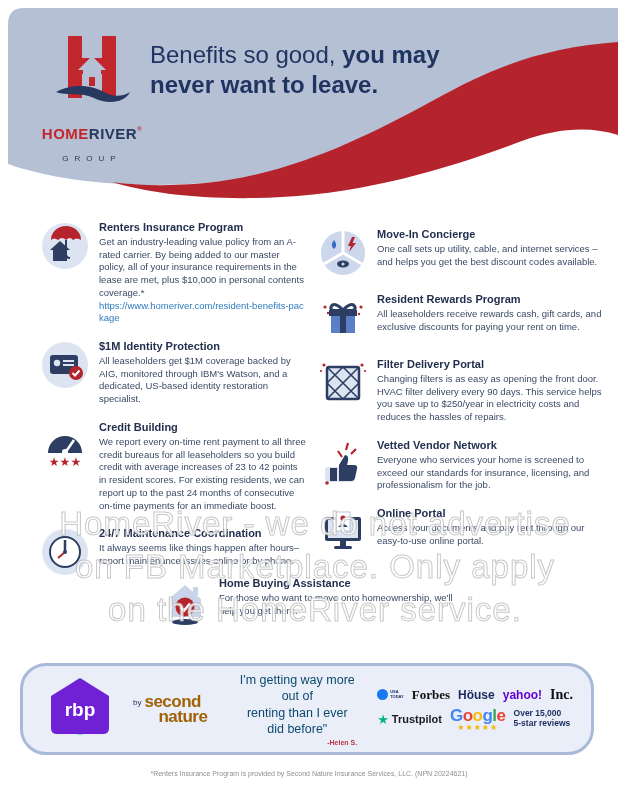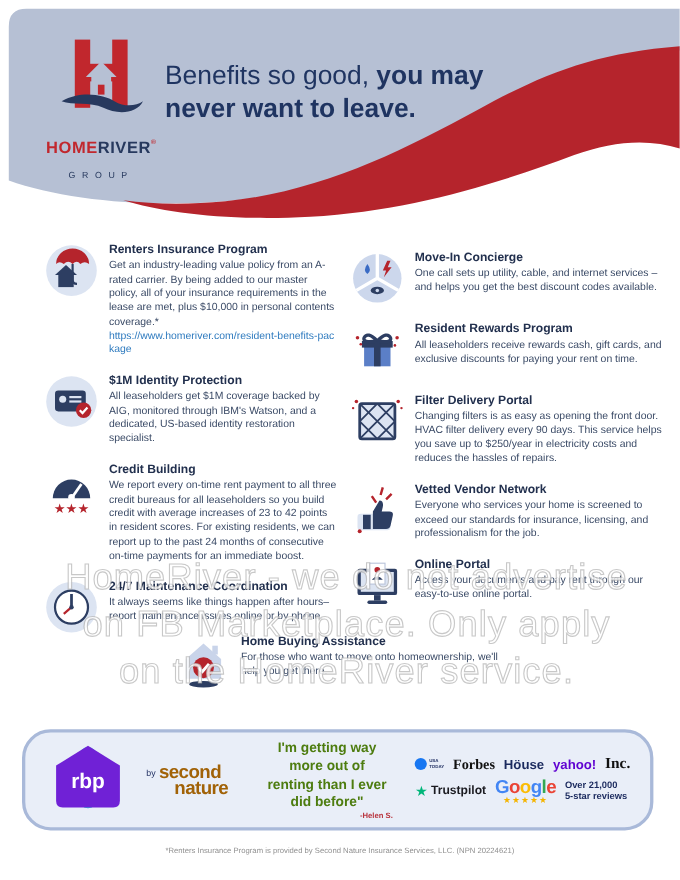--- a/index.html
+++ b/index.html
@@ -8,21 +8,21 @@
   .page{position:absolute;inset:0;}
 
   
   .header-svg{position:absolute;top:0;left:0;}
   .logo{position:absolute;left:40px;top:34px;width:104px;text-align:center;}
   .logo-wordmark{font-size:15px;font-weight:700;letter-spacing:.5px;line-height:1;}
   .logo-home{color:#c1272d;margin-top:16px;}
   .logo-river{color:#27395e;}
   .logo-reg{font-size:6px;color:#c1272d;vertical-align:top;}
   .logo-group{font-size:8px;font-weight:400;color:#27395e;letter-spacing:6px;margin-top:13px;}
-  .headline{position:absolute;left:150px;top:54px;width:320px;font-size:24px;line-height:1.25;color:#1f3461;}
+  .headline{position:absolute;left:150px;top:40px;width:320px;font-size:24px;line-height:1.25;color:#1f3461;}
   .headline .bold{font-weight:700;}
 
   
   .col{position:absolute;}
   .col-left{left:40px;top:221px;width:266px;}
   .col-right{left:318px;top:228px;width:284px;}
   .item{display:flex;gap:9px;margin-bottom:15px;}
   .badge{flex:0 0 50px;width:50px;height:50px;}
   .item-text{flex:1;min-width:0;}
   .item-title{font-size:11px;font-weight:700;color:#22304e;margin-bottom:3px;}
@@ -38,21 +38,21 @@
   
   .bar{position:absolute;left:20px;top:663px;width:574px;height:92px;background:#e9eef8;
        border:3px solid #a9b9d9;border-radius:26px;display:flex;align-items:center;
        padding:0 18px;box-sizing:border-box;gap:14px;}
   .rbp-wrap{position:relative;width:78px;height:74px;flex:0 0 78px;}
   .rbp-nature{display:flex;align-items:center;gap:3px;}
   .by{font-size:8px;color:#1b2a5e;margin-top:-14px;}
   .sn{font-size:17px;font-weight:700;color:#a16207;line-height:.9;letter-spacing:-.5px;}
   .sn-nature{text-align:left;padding-left:14px;}
   .quote{margin-left:16px;width:168px;text-align:center;}
-  .quote-text{font-size:12.5px;font-weight:700;color:#4d7c0f;line-height:1.3;}
+  .quote-text{font-size:12.5px;font-weight:400;color:#0c4a6e;line-height:1.3;}
   .quote-attr{font-size:7px;font-weight:700;color:#b9353f;text-align:right;margin-top:2px;}
   .press{margin-left:6px;display:flex;flex-direction:column;gap:4px;}
   .press-row{display:flex;align-items:center;gap:8px;}
   .usat{display:flex;align-items:center;gap:2px;}
   .usat-dot{width:11px;height:11px;border-radius:50%;background:#1877f2;}
   .usat-txt{font-size:4px;font-weight:700;color:#1b2a5e;line-height:1.1;}
   .forbes{font-family:"Liberation Serif", serif;font-size:13px;font-weight:700;color:#111;}
   .house{font-size:12px;font-weight:700;color:#1b2a5e;}
   .yahoo{font-size:12px;font-weight:700;color:#5f01d1;}
   .inc{font-family:"Liberation Serif", serif;font-size:14px;font-weight:700;color:#111;}
@@ -293,21 +293,21 @@
       <div class="press-row">
         <span class="trust">
           <span class="trust-star">★</span>
           <span class="trust-label">Trustpilot</span>
         </span>
         <span class="google">
           <span class="google-word"><span class="g1">G</span><span class="g2">o</span><span class="g3">o</span><span class="g4">g</span><span class="g5">l</span><span class="g6">e</span></span>
           <span class="g-stars">★★★★★</span>
         </span>
         <span class="reviews">
-          <div>Over 21,000</div>
+          <div>Over 15,000</div>
           <div>5-star reviews</div>
         </span>
       </div>
     </div>
   </div>
 
   <div class="legal">*Renters Insurance Program is provided by Second Nature Insurance Services, LLC. (NPN 20224621)</div>
 
 </div>
 

